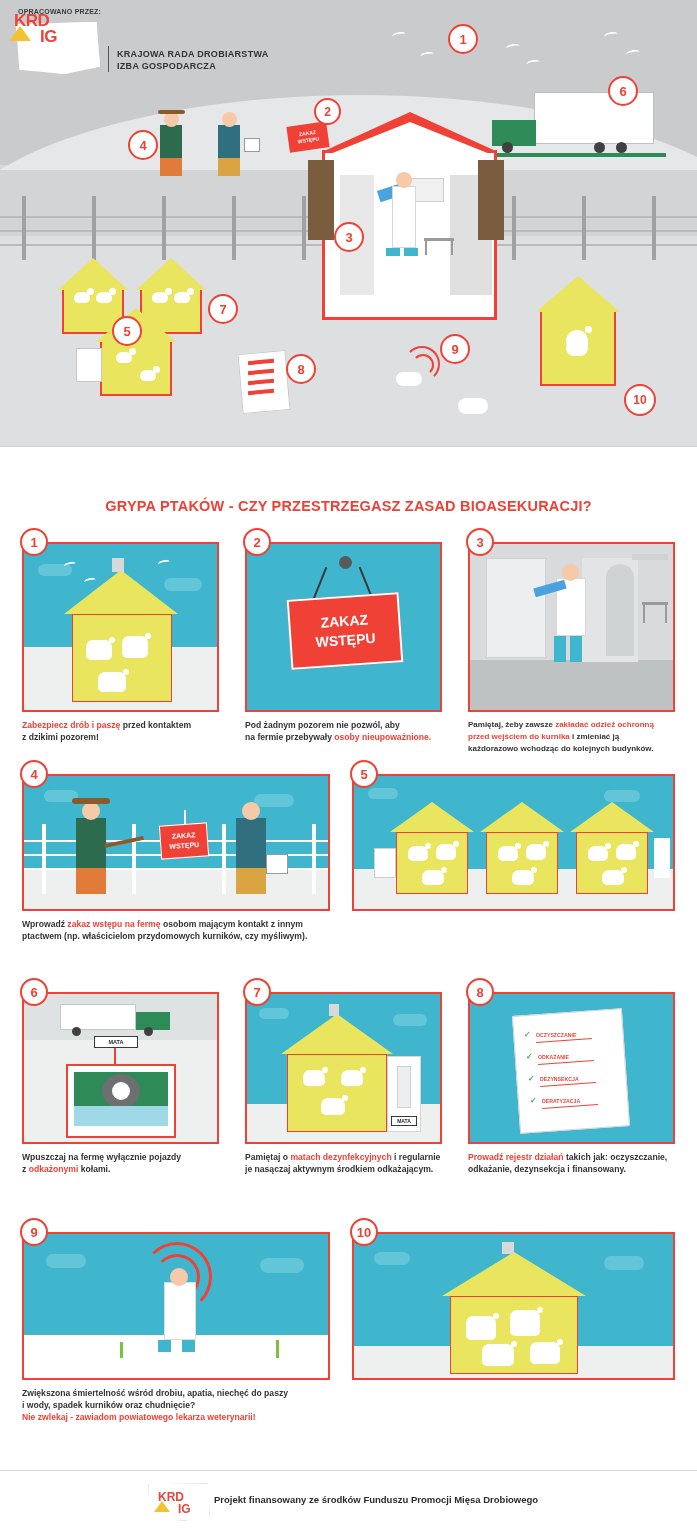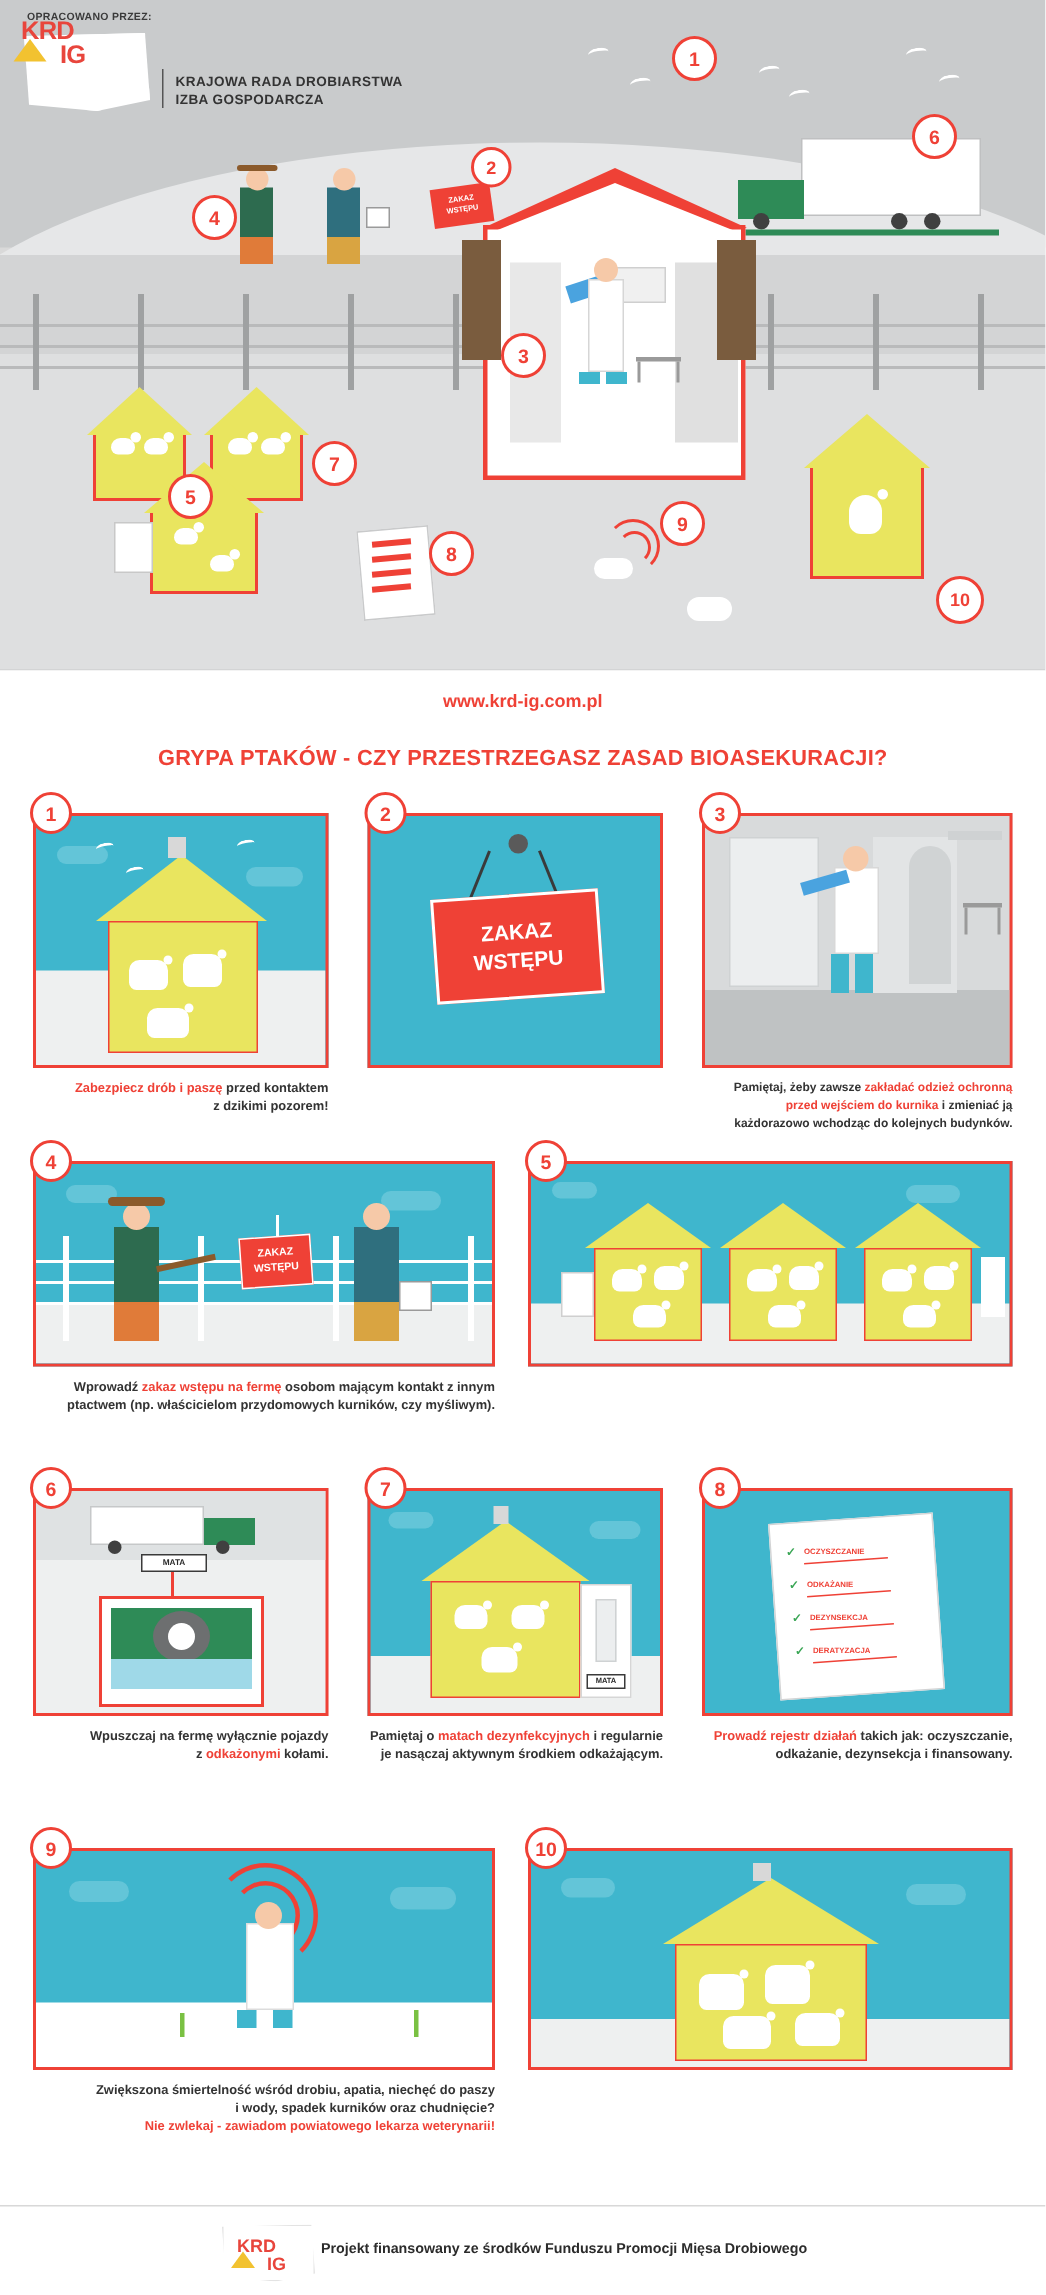--- a/index.html
+++ b/index.html
@@ -145,21 +145,21 @@
     position:absolute; background:#63c5d8; border-radius:20px;
   }
   .card-num {
     position:absolute; left:-2px; top:-14px; z-index:5;
     width:28px; height:28px; border-radius:50%;
     background:#ffffff; border:2px solid #ef4136;
     color:#ef4136; font-weight:bold; font-size:13px;
     display:flex; align-items:center; justify-content:center;
   }
   .caption {
-    text-align:right; font-size:8.6px; line-height:12px;
+    text-align:left; font-size:8.6px; line-height:12px;
     font-weight:bold; color:#333; margin-top:7px;
   }
   .caption .red { color:#ef4136; }
 
   
   .p-coop { position:absolute; background:#e9e55f; border:1.5px solid #ef4136; }
   .p-roof { position:absolute; width:0; height:0; }
   .p-hen { position:absolute; background:#ffffff; border-radius:7px 7px 5px 5px; }
   .p-hen::after{ content:""; position:absolute; right:-3px; top:-3px; width:6px; height:6px; background:#fff; border-radius:50%; }
   .p-bird { position:absolute; width:12px; height:6px; border-top:2px solid #ffffff; border-radius:50%; transform:rotate(-12deg); }
@@ -328,23 +328,20 @@
     <div class="badge" style="left:334px;top:222px;width:30px;height:30px;">3</div>
     <div class="badge" style="left:128px;top:130px;width:30px;height:30px;">4</div>
     <div class="badge" style="left:112px;top:316px;width:30px;height:30px;">5</div>
     <div class="badge" style="left:608px;top:76px;width:30px;height:30px;">6</div>
     <div class="badge" style="left:208px;top:294px;width:30px;height:30px;">7</div>
     <div class="badge" style="left:286px;top:354px;width:30px;height:30px;">8</div>
     <div class="badge" style="left:440px;top:334px;width:30px;height:30px;">9</div>
     <div class="badge" style="left:624px;top:384px;width:32px;height:32px;font-size:12px;">10</div>
   </div>
 
-  <div class="www">
-    <a href="#">www.krd-ig.com.pl</a>
-  </div>
 
   <div class="main-title">GRYPA PTAKÓW - CZY PRZESTRZEGASZ ZASAD BIOASEKURACJI?</div>
 
   <div class="cards">
 
     <div class="row" style="height:232px;">
 
       <div class="card" style="left:22px;top:14px;width:197px;">
         <div class="panel" style="height:170px;">
           <div class="ground"></div>
@@ -371,20 +368,24 @@
         <div class="panel" style="height:170px;">
           <div class="sign-hook" style="left:92px;top:12px;"></div>
           <div class="sign-rope" style="left:72px;top:22px;height:34px;transform:rotate(22deg);"></div>
           <div class="sign-rope" style="left:118px;top:22px;height:34px;transform:rotate(-22deg);"></div>
           <div class="sign-plate" style="left:42px;top:52px;width:112px;height:70px;font-size:14px;line-height:19px;">
             <span>ZAKAZ</span>
             <span>WSTĘPU</span>
           </div>
         </div>
         <div class="card-num">2</div>
+        <div class="caption">
+          <span>Pod żadnym pozorem nie pozwól, aby</span><br>
+          <span>na fermie przebywały </span><span class="red">osoby nieupoważnione.</span>
+        </div>
       </div>
 
       <div class="card" style="left:468px;top:14px;width:207px;">
         <div class="panel" style="height:170px;background:#d8dadb;">
           <div style="position:absolute;left:0;bottom:0;width:100%;height:30%;background:#bfc2c3;"></div>
           <div style="position:absolute;left:16px;top:14px;width:60px;height:100px;background:#eceeef;border:1px solid #cfd2d3;"></div>
           <div style="position:absolute;left:112px;top:14px;width:56px;height:104px;background:#e2e4e5;"></div>
           <div style="position:absolute;left:136px;top:20px;width:28px;height:92px;background:#d0d3d4;border-radius:14px 14px 0 0;"></div>
           <div style="position:absolute;left:86px;top:34px;width:30px;height:58px;background:#ffffff;border:1px solid #d8d8d8;"></div>
           <div style="position:absolute;left:92px;top:20px;width:17px;height:17px;border-radius:50%;background:#f6c9a8;"></div>

